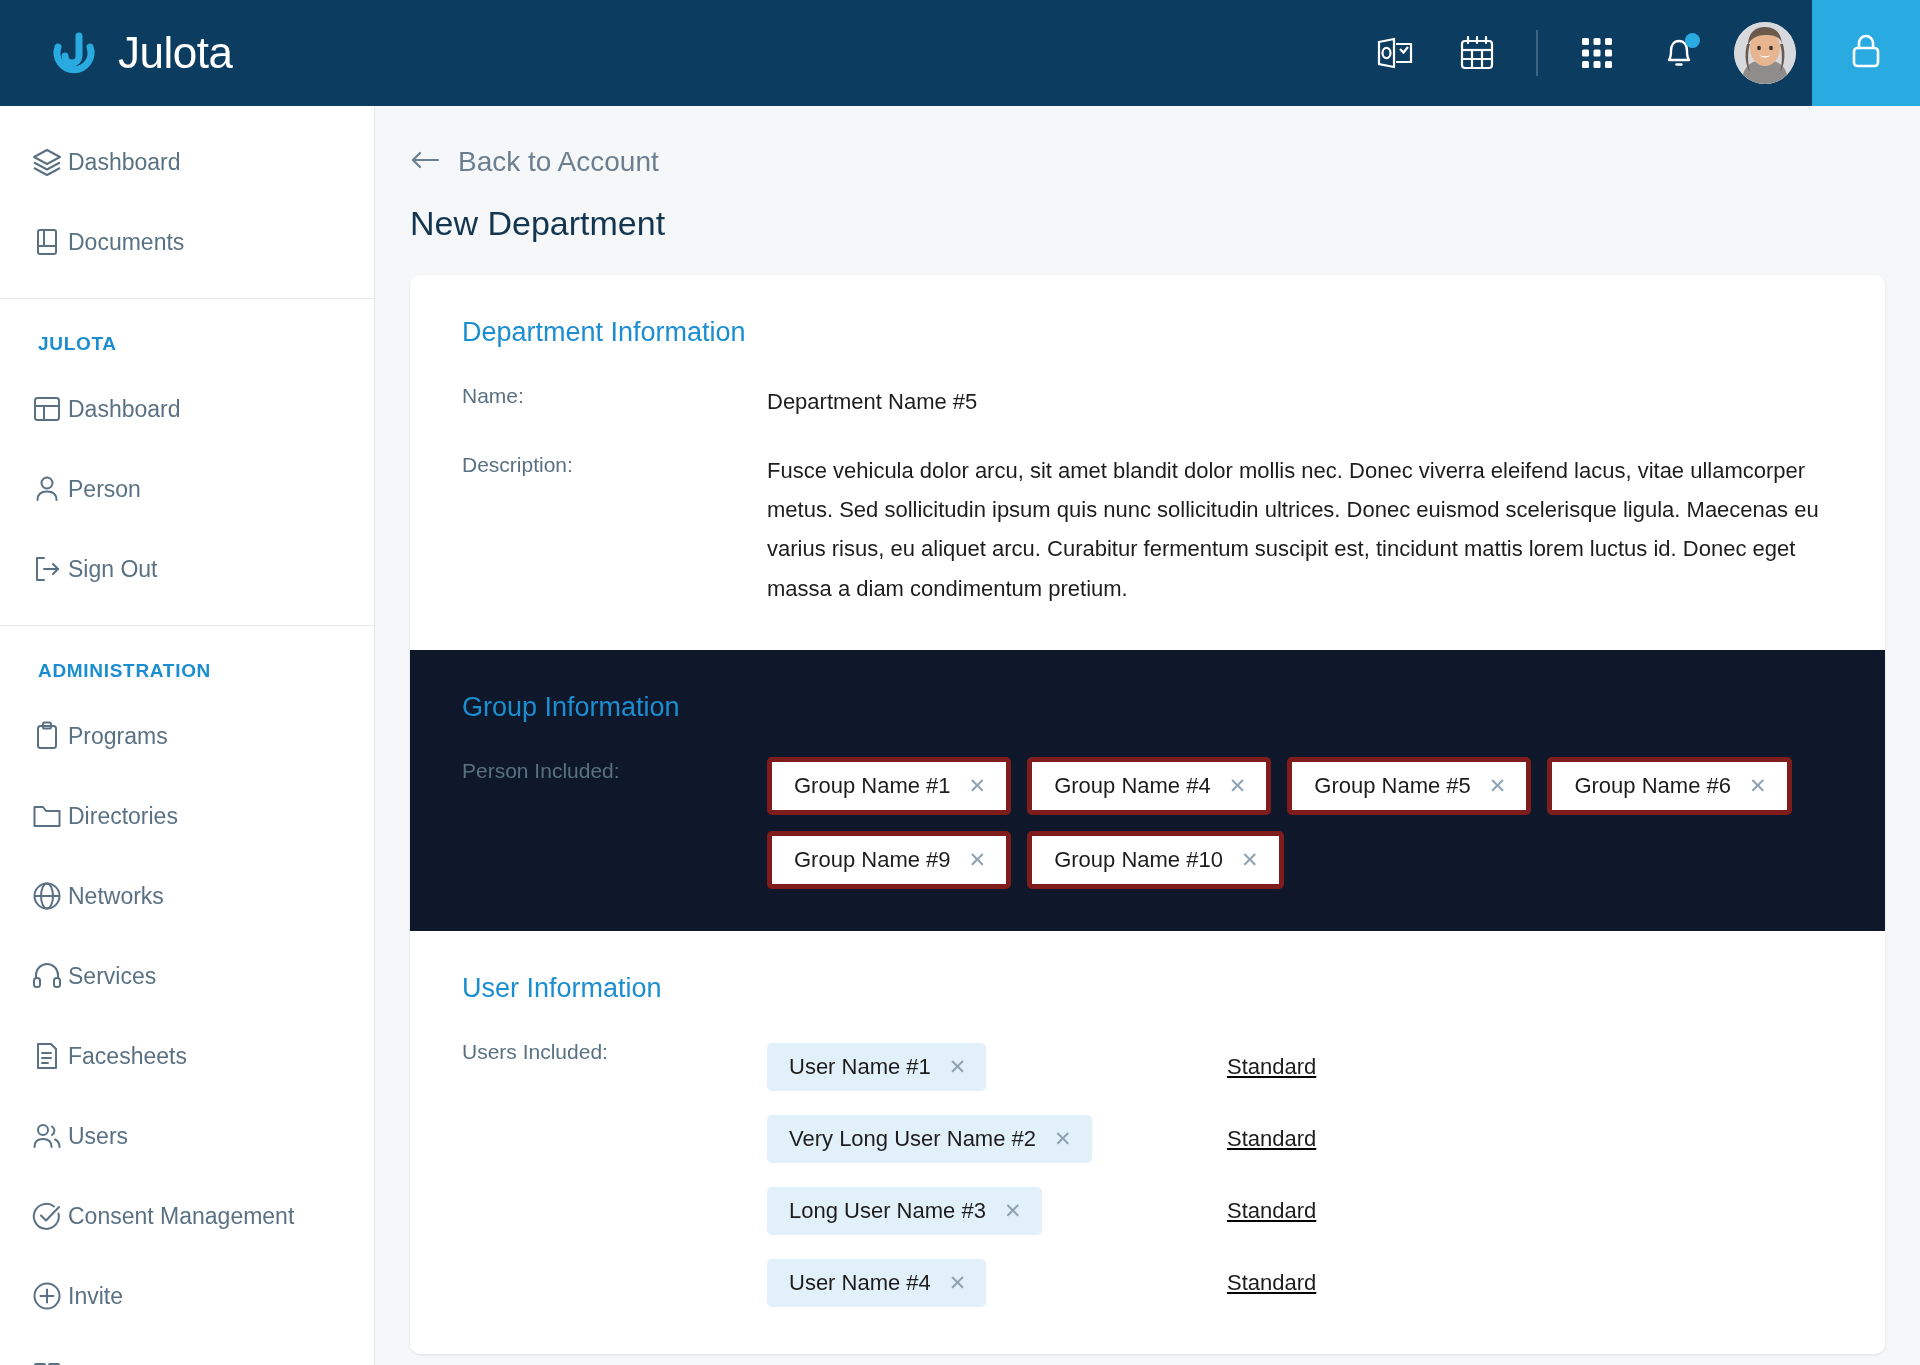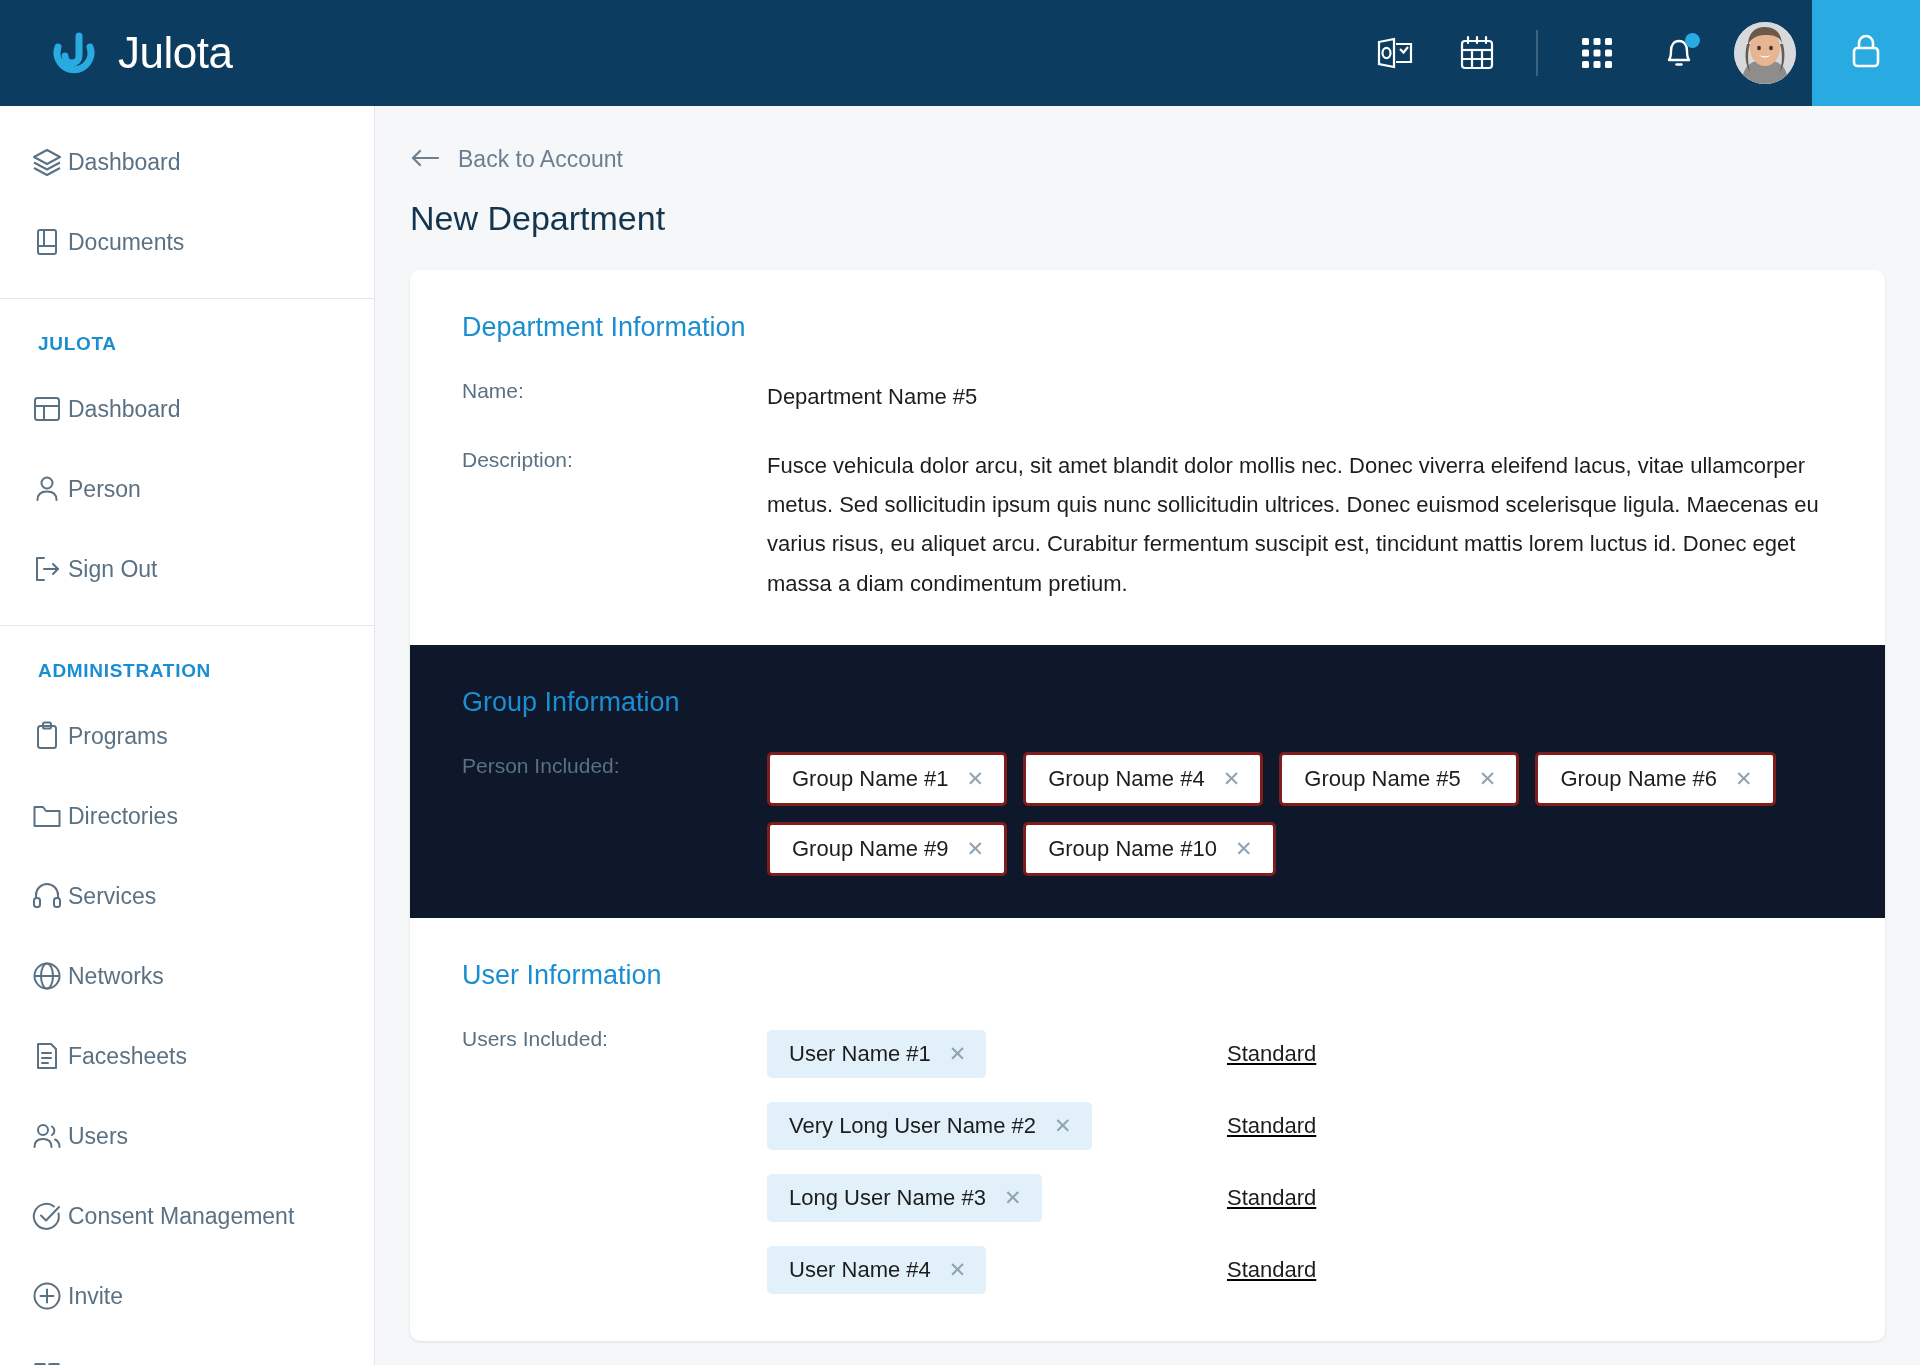--- a/index.html
+++ b/index.html
@@ -80,21 +80,21 @@
   .main {
     position: absolute; top: 106px; left: 375px;
     width: 1545px; height: 1259px;
     background: #f5f7f9;
     overflow: hidden;
   }
   .back-link {
     display: flex; align-items: center; gap: 18px;
     padding: 40px 0 0 35px; cursor: pointer;
   }
-  .back-text { color: #6b7f90; font-size: 23px; }
+  .back-text { color: #6b7f90; font-size: 28px; }
   .page-title {
     color: #13354f; font-size: 34px; font-weight: 400;
     padding: 26px 0 0 35px;
   }
 
   .card {
     margin: 32px 35px 0 35px;
     background: #ffffff;
     border-radius: 10px;
     box-shadow: 0 1px 3px rgba(20,40,60,0.10);
@@ -116,21 +116,21 @@
   }
   .field-row + .field-row { margin-top: 30px; }
 
   .chips { display: flex; flex-wrap: wrap; gap: 16px; flex: 1; }
   .chip {
     display: inline-flex; align-items: center; gap: 18px;
     padding: 11px 20px 11px 22px;
     border-radius: 5px; font-size: 22px; color: #1d1d1d;
     cursor: pointer; white-space: nowrap;
   }
-  .chip.white { background: #ffffff; border: 3px solid #7f1d1d; }
+  .chip.white { background: #ffffff; border: 5px solid #7f1d1d; }
   .chip.blue  { background: #e2f0fa; }
   .chip-x { color: #8fa3b4; font-size: 21px; line-height: 1; }
 
   .user-rows { flex: 1; text-decoration: underline; }
   .user-row {
     display: flex; align-items: center; height: 58px;
   }
   .user-row + .user-row { margin-top: 14px; }
   .user-chip-cell { width: 460px; flex: 0 0 460px; }
   .user-role { color: #1d1d1d; font-size: 22px; }
@@ -302,38 +302,38 @@
       <span class="nav-icon">
         <svg width="32" height="32" viewBox="0 0 32 32" fill="none" stroke="#5a7184" stroke-width="2" stroke-linejoin="round">
           <path d="M3.5 26 V7 H12 L15 11 H28.5 V26 Z"></path>
         </svg>
       </span>
       <span class="nav-label">Directories</span>
     </div>
 
     <div class="nav-item">
       <span class="nav-icon">
+        <svg width="32" height="32" viewBox="0 0 32 32" fill="none" stroke="#5a7184" stroke-width="2">
+          <circle cx="16" cy="16" r="12.5"></circle>
+          <ellipse cx="16" cy="16" rx="6" ry="12.5"></ellipse>
+          <path d="M3.5 16 H28.5"></path>
+        </svg>
+      </span>
+      <span class="nav-label">Networks</span>
+    </div>
+
+    <div class="nav-item">
+      <span class="nav-icon">
         <svg width="32" height="32" viewBox="0 0 32 32" fill="none" stroke="#5a7184" stroke-width="2" stroke-linejoin="round">
           <path d="M5 19 V15 A11 11 0 0 1 27 15 V19"></path>
           <rect x="3" y="18" width="6" height="9" rx="2.5"></rect>
           <rect x="23" y="18" width="6" height="9" rx="2.5"></rect>
         </svg>
       </span>
       <span class="nav-label">Services</span>
-    </div>
-
-    <div class="nav-item">
-      <span class="nav-icon">
-        <svg width="32" height="32" viewBox="0 0 32 32" fill="none" stroke="#5a7184" stroke-width="2">
-          <circle cx="16" cy="16" r="12.5"></circle>
-          <ellipse cx="16" cy="16" rx="6" ry="12.5"></ellipse>
-          <path d="M3.5 16 H28.5"></path>
-        </svg>
-      </span>
-      <span class="nav-label">Networks</span>
     </div>
 
     <div class="nav-item">
       <span class="nav-icon">
         <svg width="32" height="32" viewBox="0 0 32 32" fill="none" stroke="#5a7184" stroke-width="2" stroke-linejoin="round" stroke-linecap="round">
           <path d="M7 4 H20 L25 9 V28 H7 Z"></path>
           <path d="M11 13 H20 M11 18 H20 M11 23 H17"></path>
         </svg>
       </span>
       <span class="nav-label">Facesheets</span>

